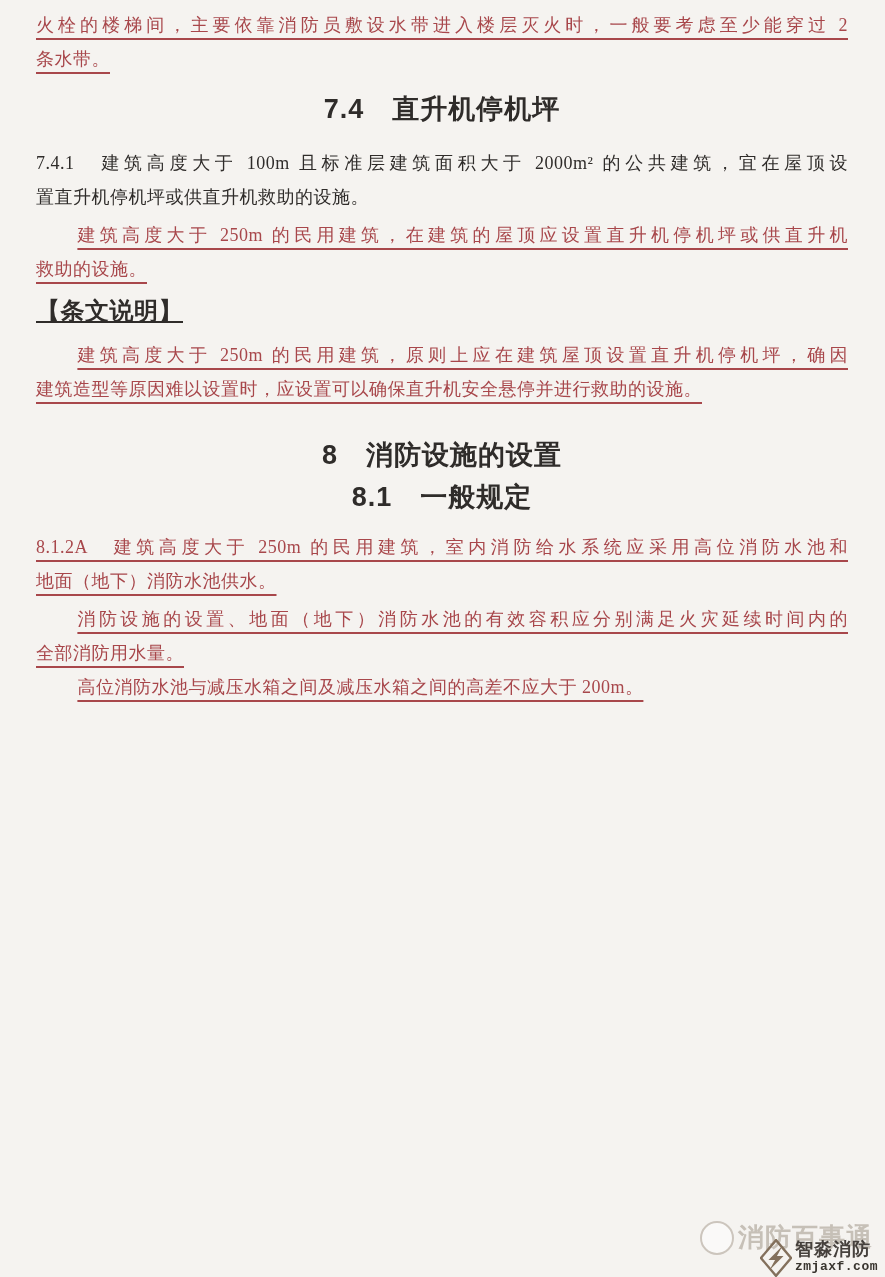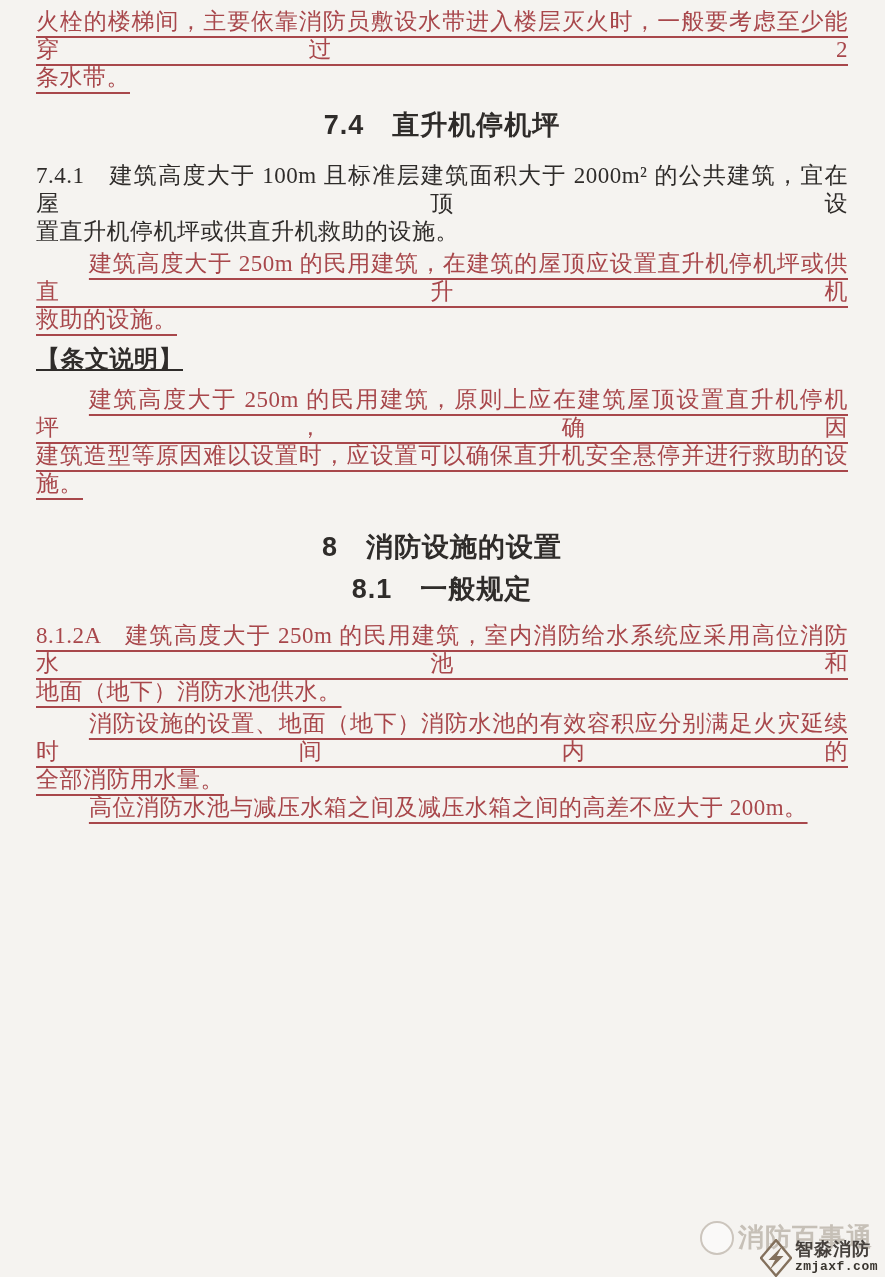--- a/index.html
+++ b/index.html
@@ -6,21 +6,21 @@
   body {
     width:885px; height:1277px;
     background:#f5f3f0;
     position:relative;
     overflow:hidden;
     font-family:"Liberation Serif","DejaVu Serif",serif;
     color:#2f2c2a;
   }
   main { position:absolute; left:36px; top:8px; width:812px; }
 
-  .block { font-size:23px; line-height:28px; letter-spacing:.5px; }
+  .block { font-size:18px; line-height:34px; letter-spacing:.5px; }
   .block .line { text-align:justify; text-align-last:justify; }
   .block .line.last { text-align-last:left; }
   .block.indent .line.first { text-indent:2.3em; }
 
   .red { color:#a8474b; }
   .black { color:#2f2c2a; }
   .underline .line, .underline.label-line { 
     text-decoration:underline;
     text-decoration-thickness:1.5px;
     text-underline-offset:7px;

